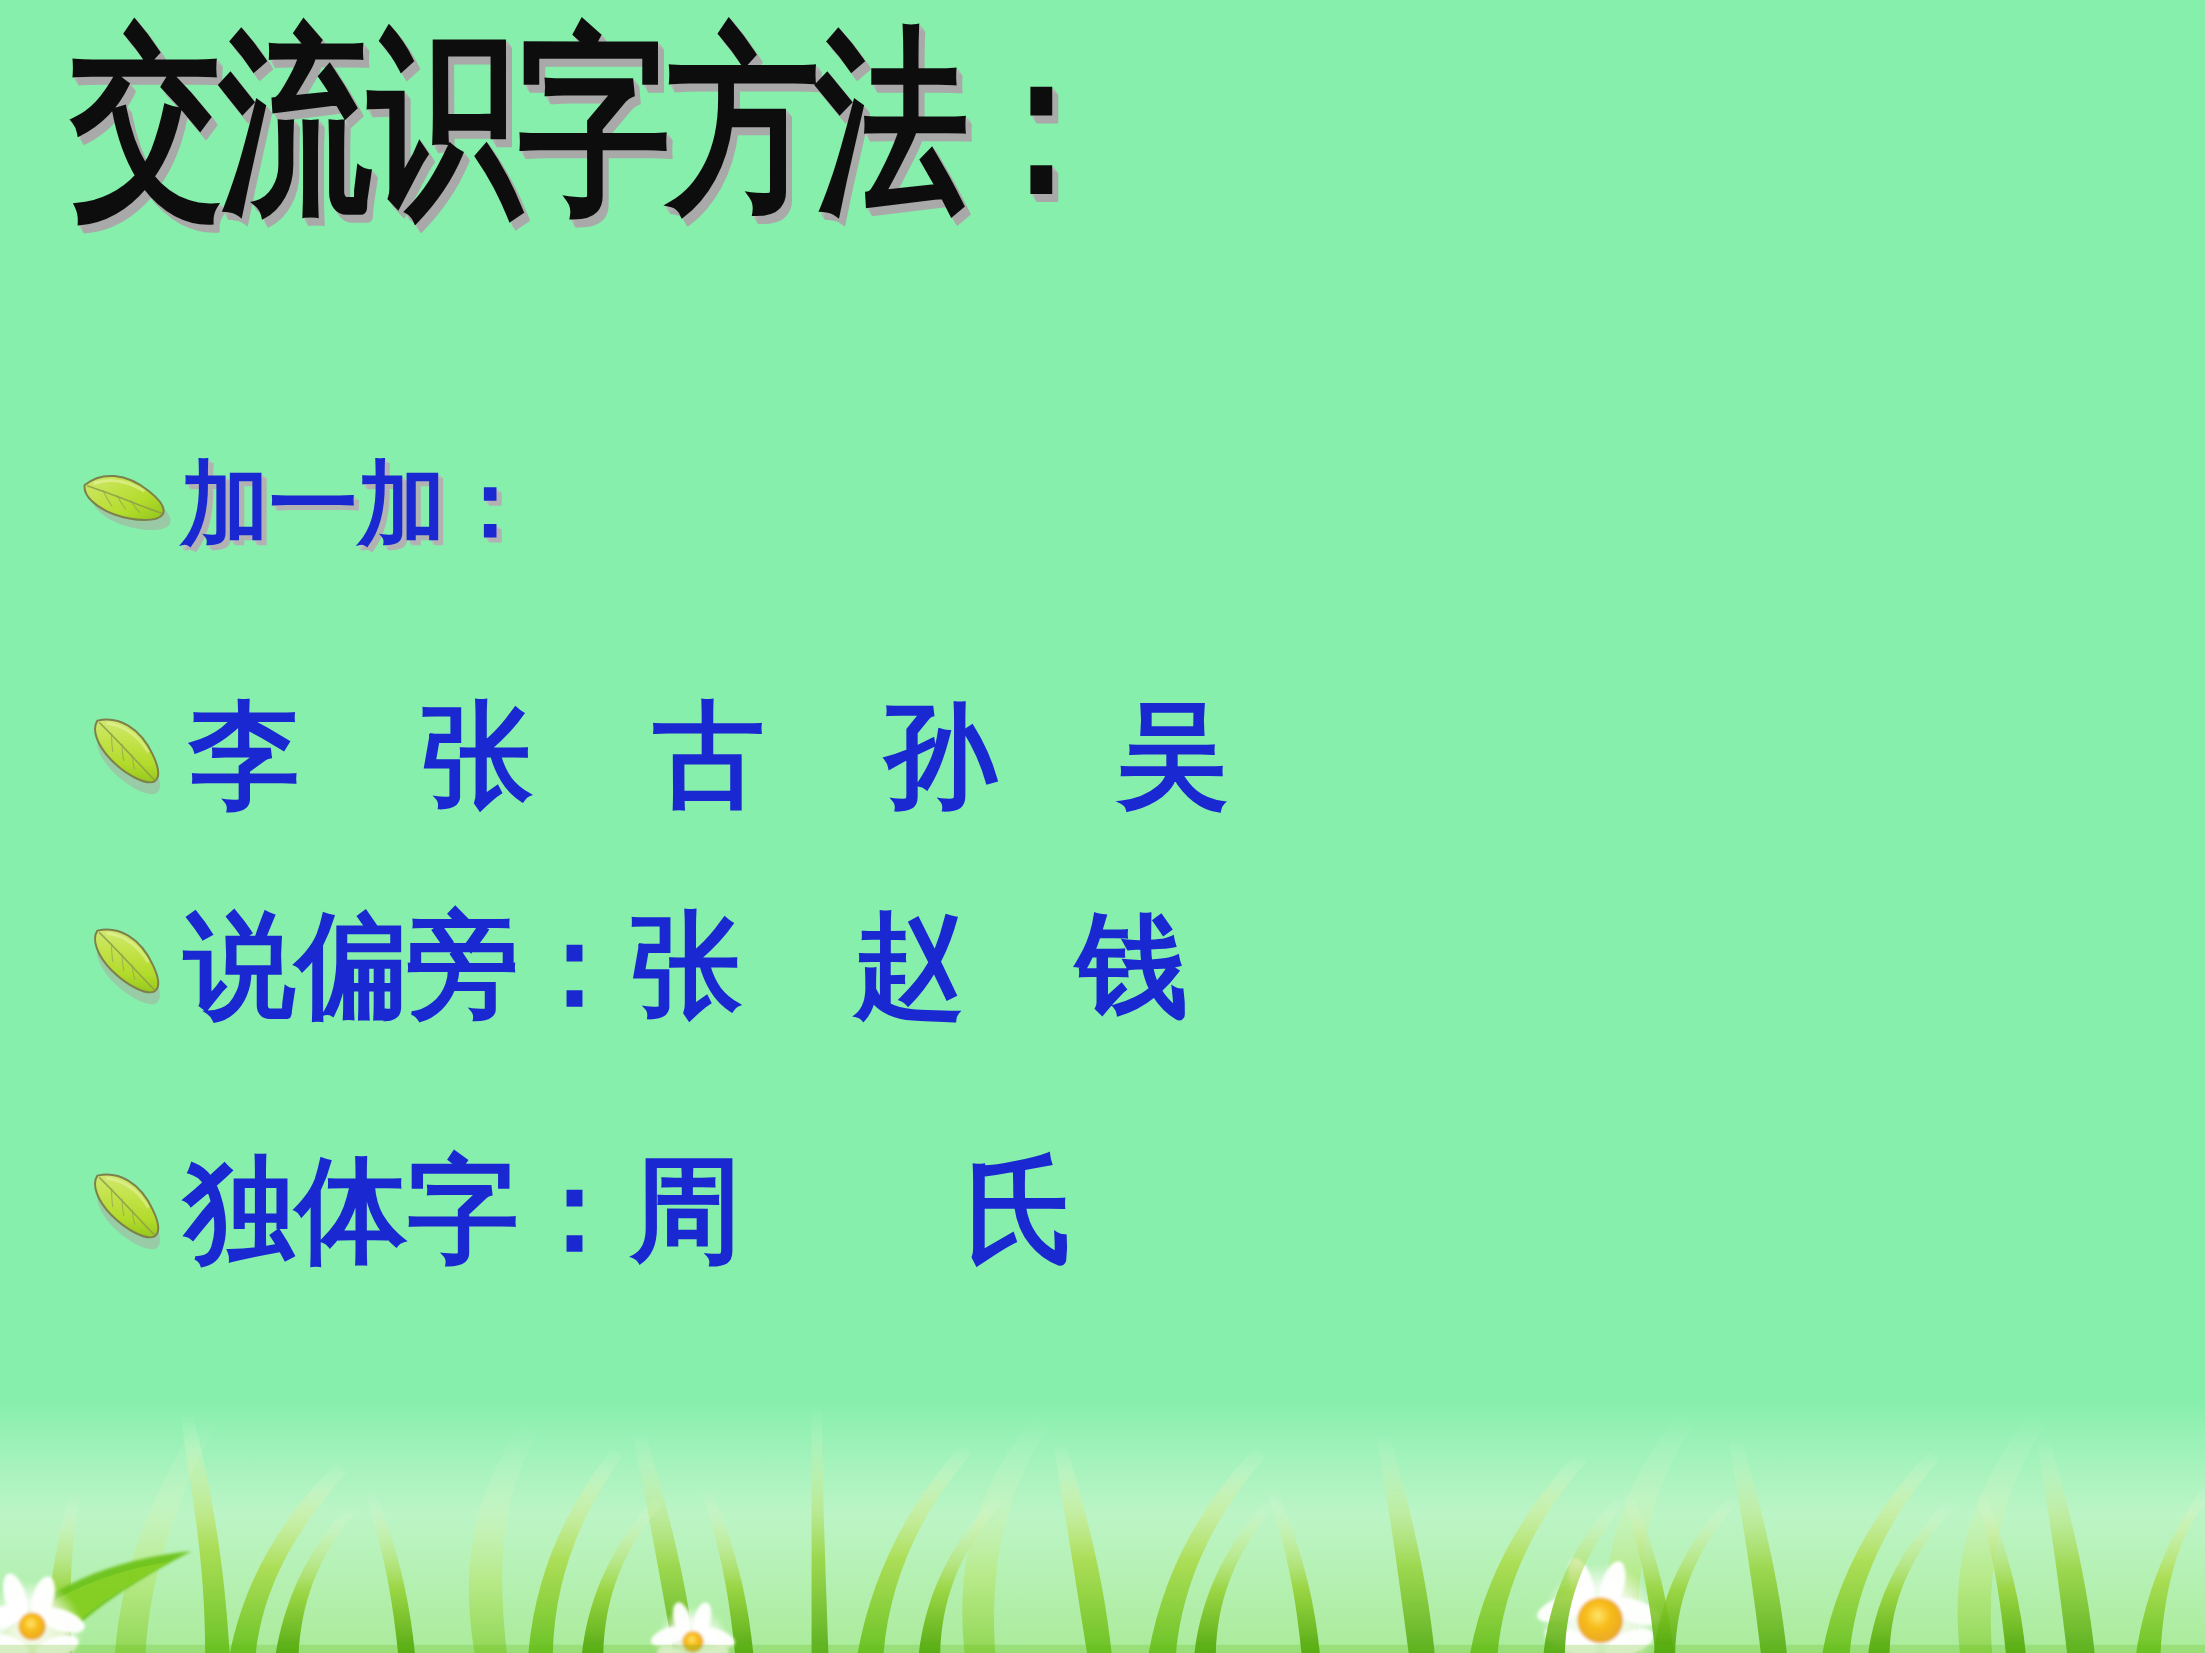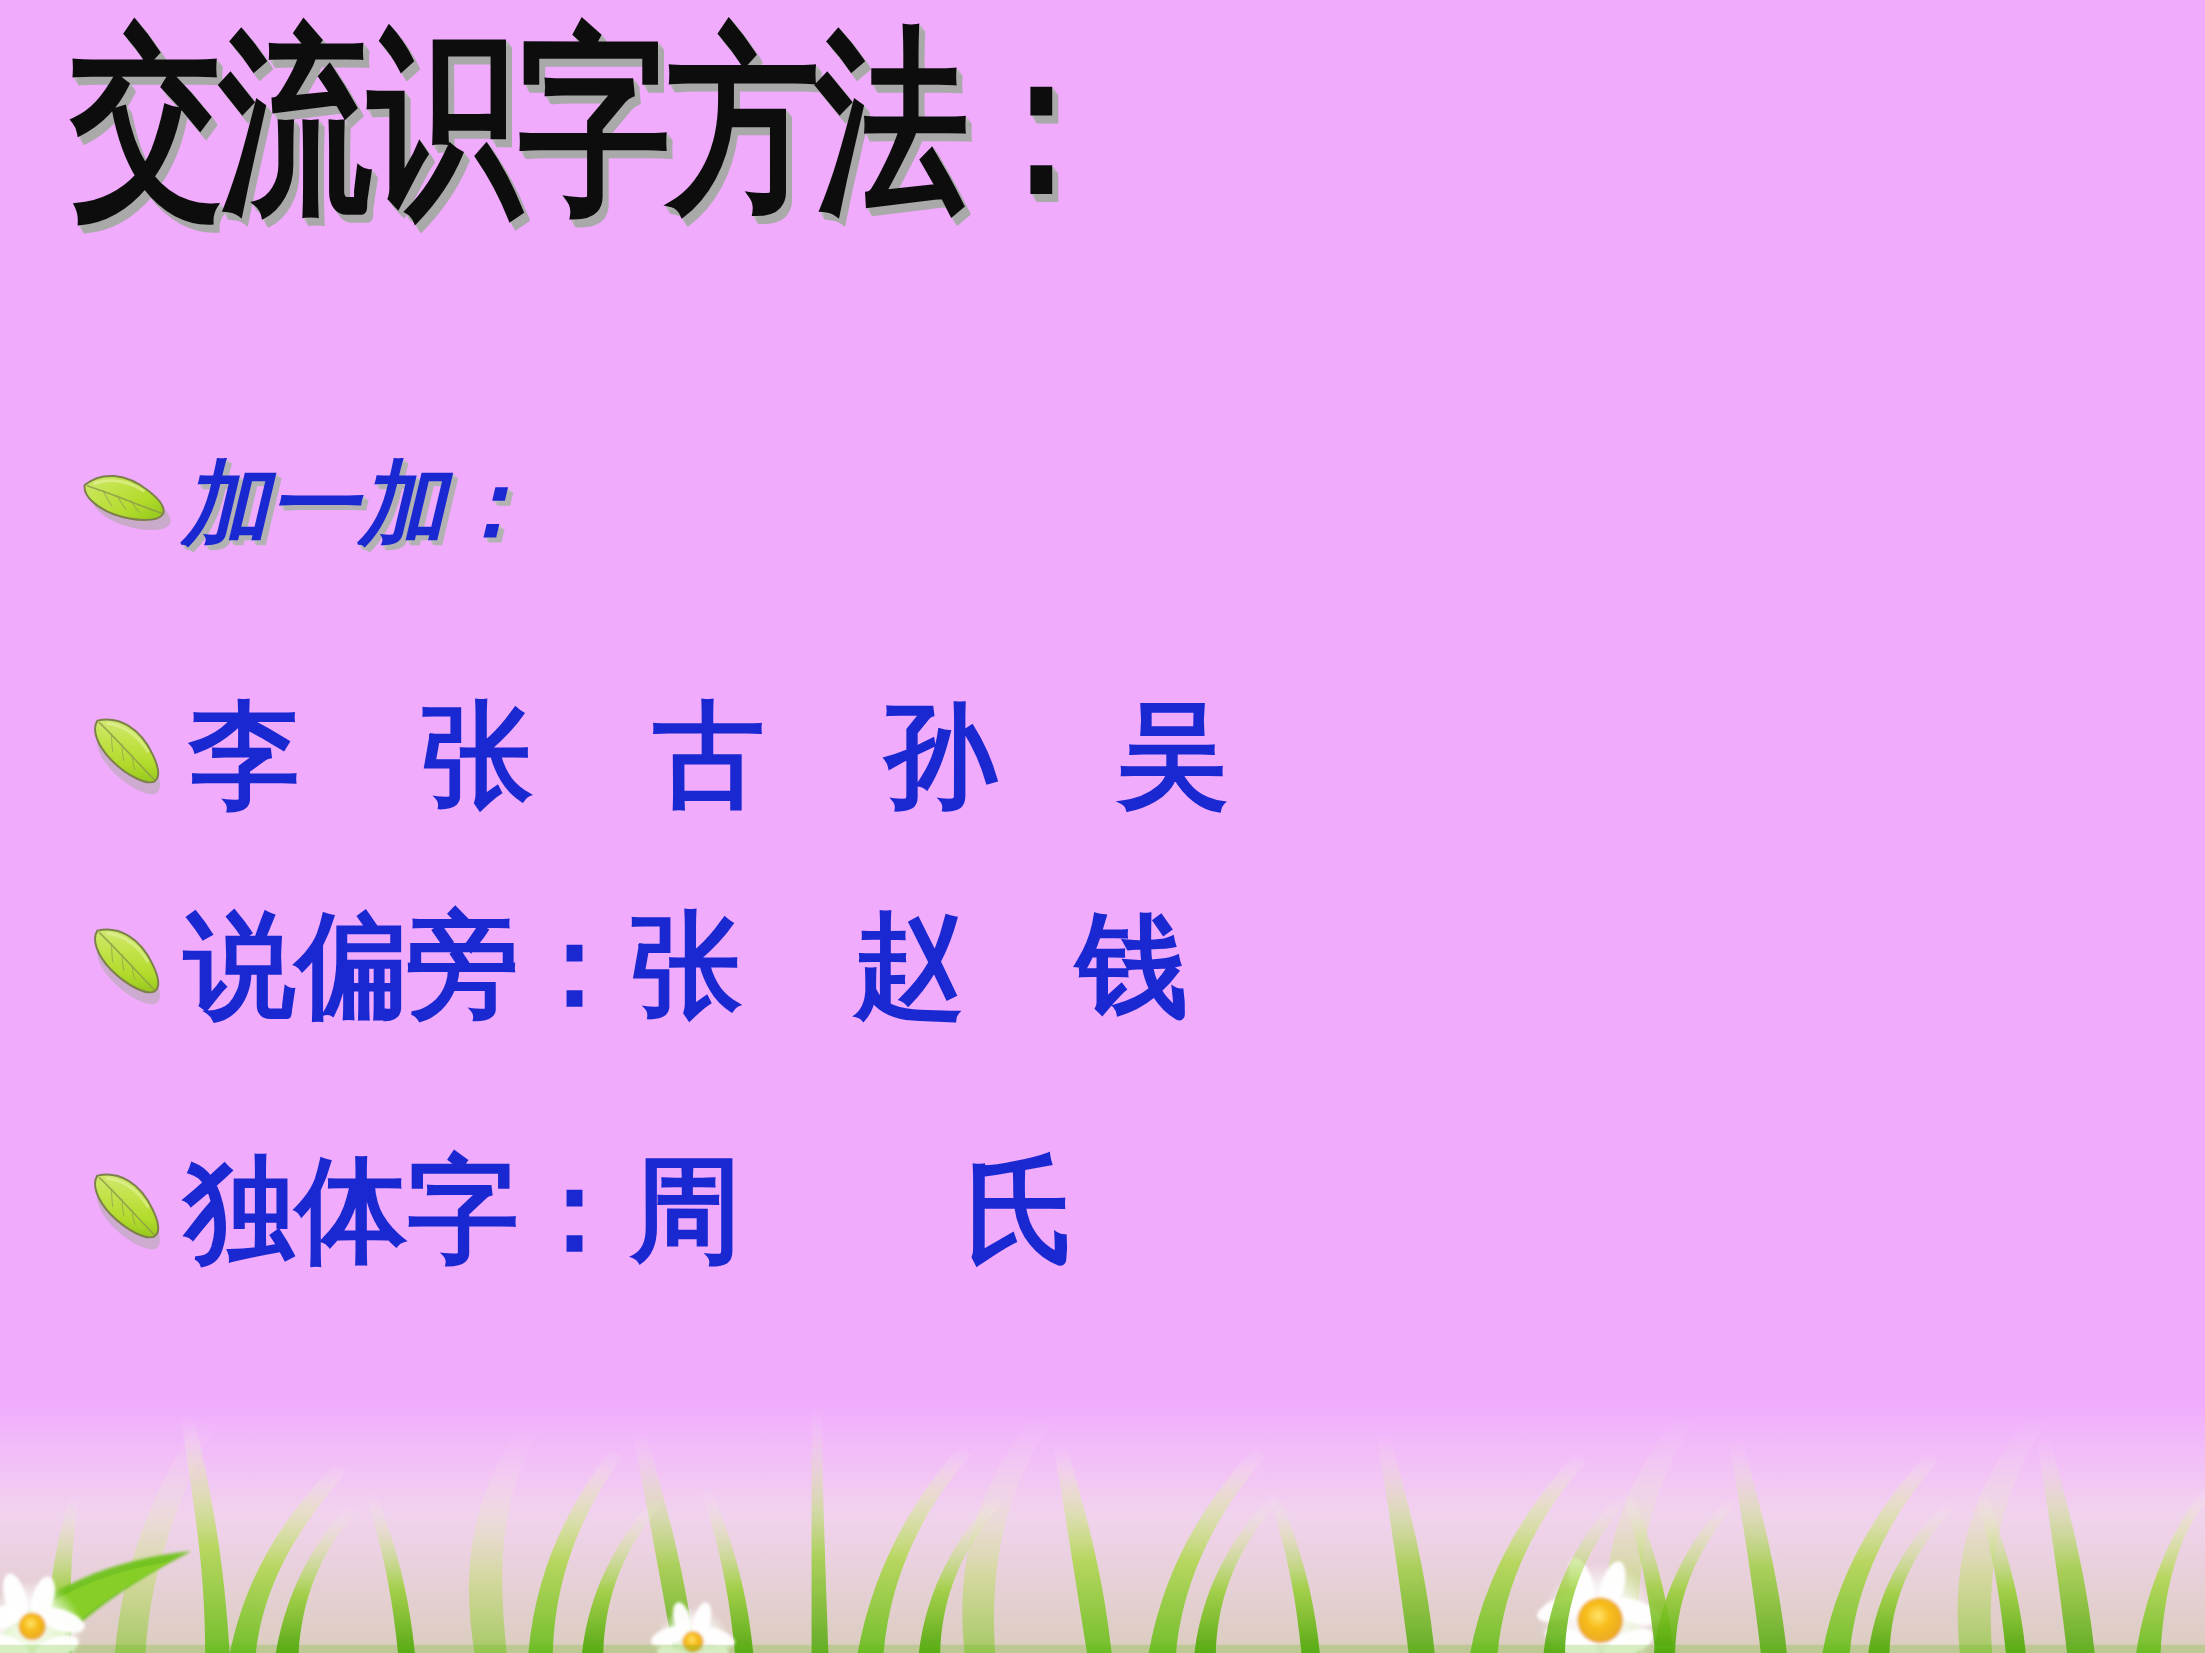--- a/index.html
+++ b/index.html
@@ -11,21 +11,21 @@
     height: 1654px;
     overflow: hidden;
     background: #fdfdf2;
     font-family: "DejaVu Sans", "Liberation Sans", sans-serif;
   }
 
   #slide {
     position: relative;
     width: 2205px;
     height: 1654px;
-    background: #f0abfc;
+    background: #86efac;
     overflow: hidden;
   }
 
   
   #title-block {
     position: absolute;
     left: 70px;
     top: 6.1px;
     width: 995px;
     height: 230px;
@@ -49,21 +49,21 @@
        3.1px 3.1px 0 #b6b6b6,
        2.3px 2.3px 0 #bababa;
   }
 
   
   .row {
     position: absolute;
     display: flex;
     align-items: center;
   }
-  #row-0 { left: 77px; top: 458px; font-style: italic;  }
+  #row-0 { left: 77px; top: 458px;  }
   #row-1 { left: 77px; top: 698px;  }
   #row-2 { left: 77px; top: 908px; }
   #row-3 { left: 77px; top: 1153px; }
 
   
   .leaf {
     flex: 0 0 auto;
     width: 95px;
     height: 92px;
     position: relative;

